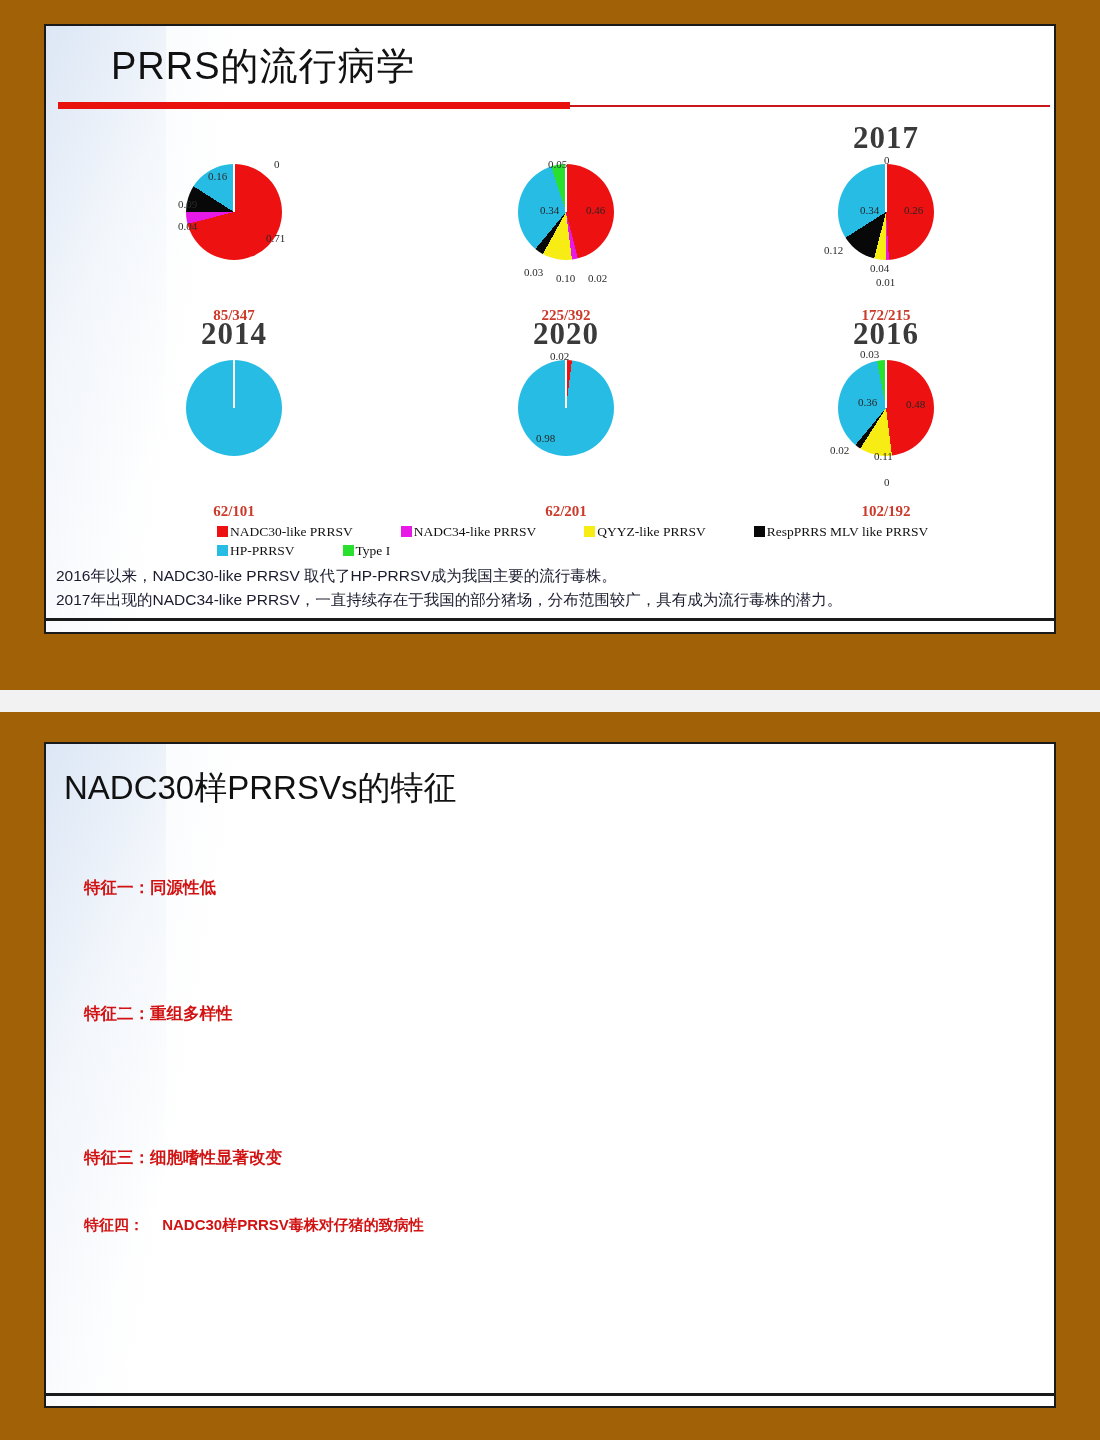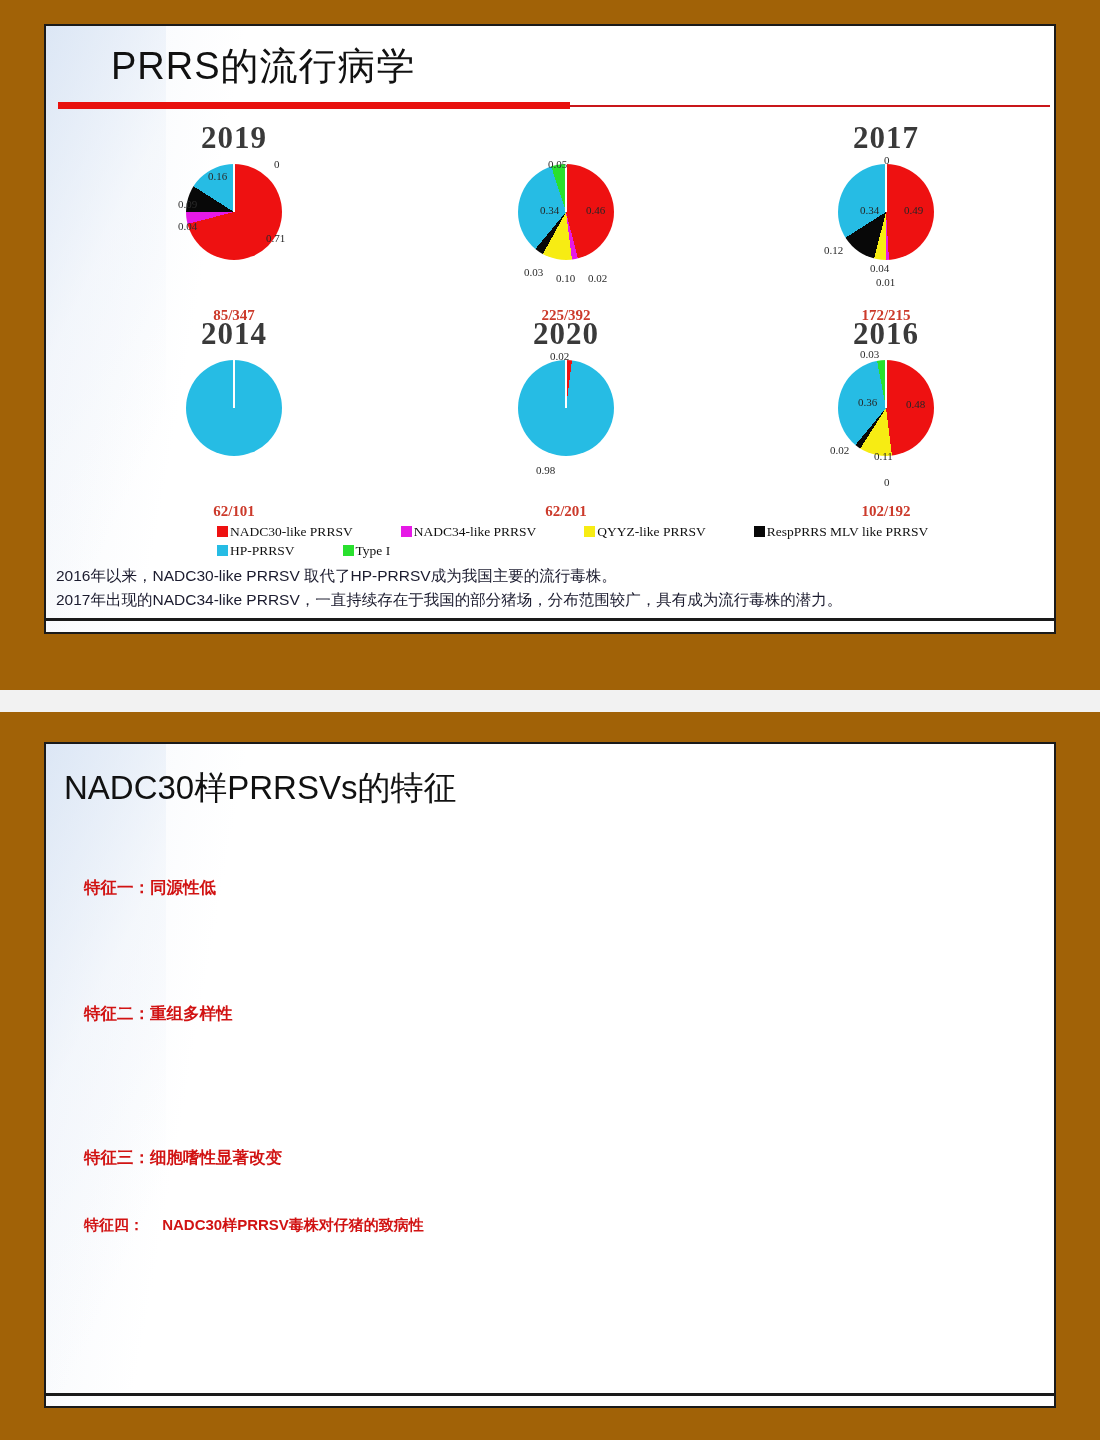--- a/index.html
+++ b/index.html
@@ -136,21 +136,20 @@
 <div class="slide" id="slide1">
   <div class="frame" id="frame1">
     <div class="gloss"></div>
 
     <div class="s1-title">PRRS的流行病学</div>
     <div class="s1-rule"></div>
     <div class="s1-rule2"></div>
 
     <div class="pie-grid" id="pie-grid">
         <div class="pie-cell" style="left: 20px; top: 0px;">
-          <div class="pie-year">2019</div>
           <div class="pie-wrap">
             <div class="pie" style="background: conic-gradient(rgb(238, 17, 17) 0deg, rgb(238, 17, 17) 255.6deg, rgb(230, 25, 230) 255.6deg, rgb(230, 25, 230) 270deg, rgb(8, 8, 8) 270deg, rgb(8, 8, 8) 302.4deg, rgb(38, 188, 228) 302.4deg, rgb(38, 188, 228) 360deg);">
               <div class="pie-gap"></div>
             </div>
           </div>
           <div class="lbl" style="left: 208px; top: 38px;">0</div>
           <div class="lbl" style="left: 142px; top: 50px;">0.16</div>
           <div class="lbl" style="left: 112px; top: 78px;">0.09</div>
           <div class="lbl" style="left: 112px; top: 100px;">0.04</div>
           <div class="lbl-in" style="left: 200px; top: 112px;">0.71</div>
@@ -172,21 +171,21 @@
         </div>
         <div class="pie-cell" style="left: 672px; top: 0px;">
           <div class="pie-year">2017</div>
           <div class="pie-wrap">
             <div class="pie" style="background: conic-gradient(rgb(238, 17, 17) 0deg, rgb(238, 17, 17) 176.4deg, rgb(230, 25, 230) 176.4deg, rgb(230, 25, 230) 180deg, rgb(247, 236, 19) 180deg, rgb(247, 236, 19) 194.4deg, rgb(8, 8, 8) 194.4deg, rgb(8, 8, 8) 237.6deg, rgb(38, 188, 228) 237.6deg, rgb(38, 188, 228) 360deg);">
               <div class="pie-gap"></div>
             </div>
           </div>
           <div class="lbl" style="left: 166px; top: 34px;">0</div>
           <div class="lbl-in" style="left: 142px; top: 84px;">0.34</div>
-          <div class="lbl-in" style="left: 186px; top: 84px;">0.49</div>
+          <div class="lbl-in" style="left: 186px; top: 84px;">0.26</div>
           <div class="lbl" style="left: 106px; top: 124px;">0.12</div>
           <div class="lbl" style="left: 152px; top: 142px;">0.04</div>
           <div class="lbl" style="left: 158px; top: 156px;">0.01</div>
           <div class="pie-frac">172/215</div>
         </div>
         <div class="pie-cell" style="left: 20px; top: 196px;">
           <div class="pie-year">2014</div>
           <div class="pie-wrap">
             <div class="pie" style="background: conic-gradient(rgb(38, 188, 228) 0deg, rgb(38, 188, 228) 360deg);">
               <div class="pie-gap"></div>
@@ -195,21 +194,21 @@
           <div class="pie-frac">62/101</div>
         </div>
         <div class="pie-cell" style="left: 352px; top: 196px;">
           <div class="pie-year">2020</div>
           <div class="pie-wrap">
             <div class="pie" style="background: conic-gradient(rgb(238, 17, 17) 0deg, rgb(238, 17, 17) 7.2deg, rgb(38, 188, 228) 7.2deg, rgb(38, 188, 228) 360deg);">
               <div class="pie-gap"></div>
             </div>
           </div>
           <div class="lbl" style="left: 152px; top: 34px;">0.02</div>
-          <div class="lbl-in" style="left: 138px; top: 116px; margin-top: 32px;">0.98</div>
+          <div class="lbl-in" style="left: 138px; top: 116px;">0.98</div>
           <div class="pie-frac">62/201</div>
         </div>
         <div class="pie-cell" style="left: 672px; top: 196px;">
           <div class="pie-year">2016</div>
           <div class="pie-wrap">
             <div class="pie" style="background: conic-gradient(rgb(238, 17, 17) 0deg, rgb(238, 17, 17) 172.8deg, rgb(247, 236, 19) 172.8deg, rgb(247, 236, 19) 212.4deg, rgb(8, 8, 8) 212.4deg, rgb(8, 8, 8) 219.6deg, rgb(38, 188, 228) 219.6deg, rgb(38, 188, 228) 349.2deg, rgb(41, 224, 46) 349.2deg, rgb(41, 224, 46) 360deg);">
               <div class="pie-gap"></div>
             </div>
           </div>
           <div class="lbl" style="left: 142px; top: 32px;">0.03</div>

